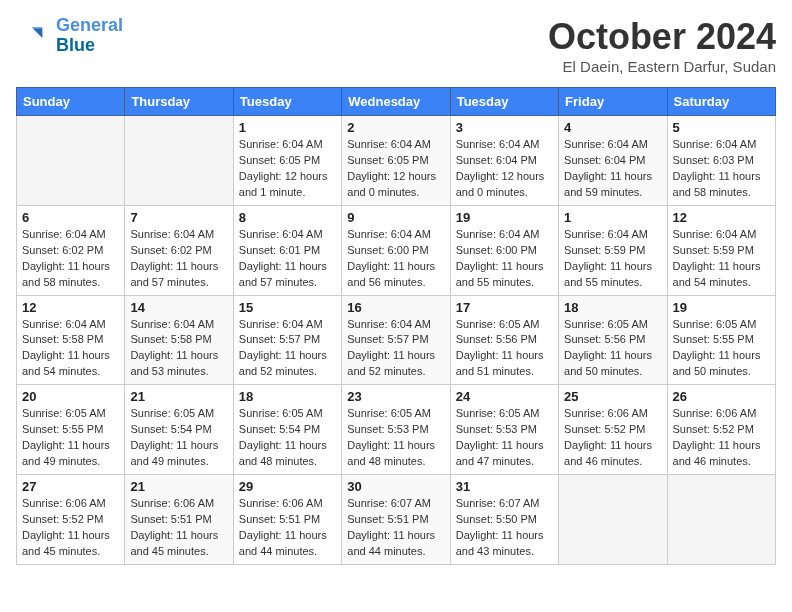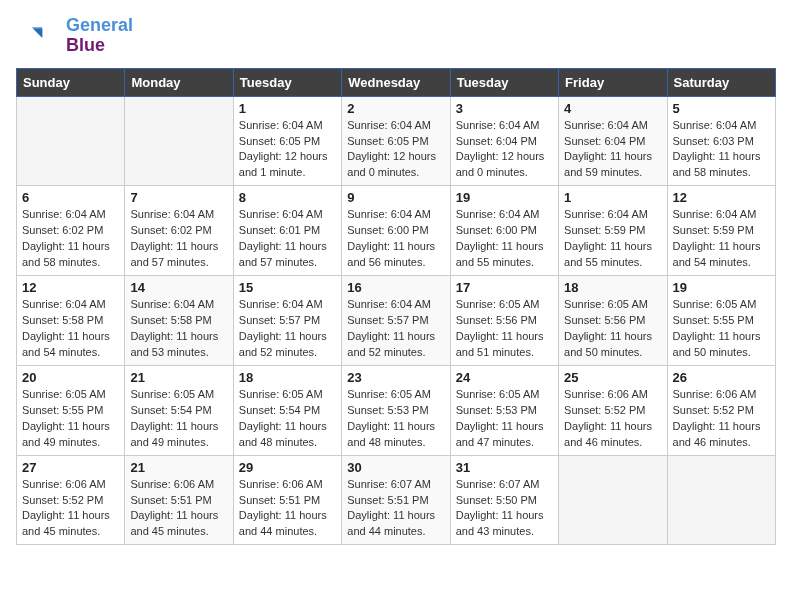--- a/index.html
+++ b/index.html
@@ -12,21 +12,21 @@
     }
     .header {
       display: flex;
       justify-content: space-between;
       align-items: flex-start;
       margin-bottom: 12px;
     }
     .logo {
       display: flex;
       align-items: center;
-      gap: 22px;
+      gap: 12px;
     }
     .logo-text {
       font-size: 18px;
       font-weight: bold;
       color: #333;
       line-height: 1.1;
     }
     .logo-text span {
       color: #4a90d9;
     }
@@ -45,21 +45,21 @@
     .location {
       font-size: 15px;
       color: #555;
     }
     table {
       width: 100%;
       border-collapse: collapse;
       font-size: 11px;
     }
     thead tr th {
-      background-color: #404040;
+      background-color: #3b82f6;
       color: #fff;
       text-align: left;
       padding: 6px 6px;
       font-size: 13px;
       font-weight: bold;
       border: 1px solid #3a60a8;
     }
     tbody tr td {
       border: 1px solid #ccc;
       padding: 4px 5px;
@@ -95,30 +95,34 @@
 
 <div class="header">
   <div class="logo">
     <svg class="logo-icon" viewBox="0 0 32 32">
       <rect x="0" y="0" width="32" height="32" fill="white"></rect>
       <polygon points="18,6 30,6 30,18" fill="#4a90d9"></polygon>
       <polygon points="20,8 30,8 30,18" fill="#2a6ab0"></polygon>
     </svg>
     <div class="logo-text">
       <div><span>General</span></div>
-      <div style="color:#701a75;">Blue</div>
+      <div style="color:#0369a1;">Blue</div>
     </div>
+  </div>
+  <div class="title-area">
+    <div class="month-title">October 2024</div>
+    <div class="location">El Daein, Eastern Darfur, Sudan</div>
   </div>
 </div>
 
 <table>
   <thead>
     <tr id="header-row">
     <th>Sunday</th>
-        <th>Monday</th>
+        <th>Thursday</th>
         <th>Tuesday</th>
         <th>Wednesday</th>
         <th>Tuesday</th>
         <th>Friday</th>
         <th>Saturday</th>
       </tr>
   </thead>
   <tbody id="calendar-body">
   <tr>
         <td class="empty-cell"></td>

